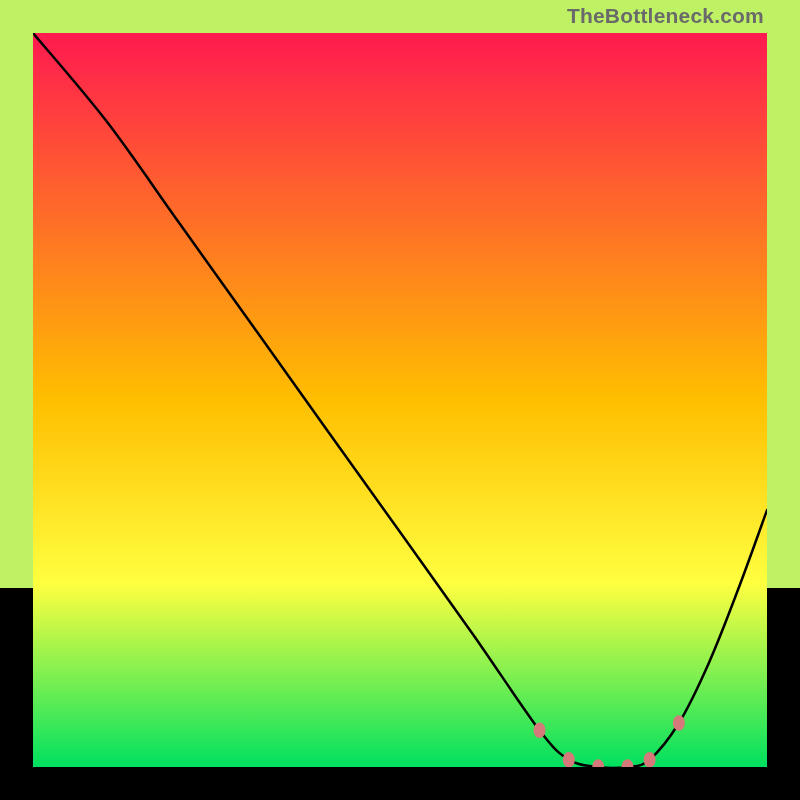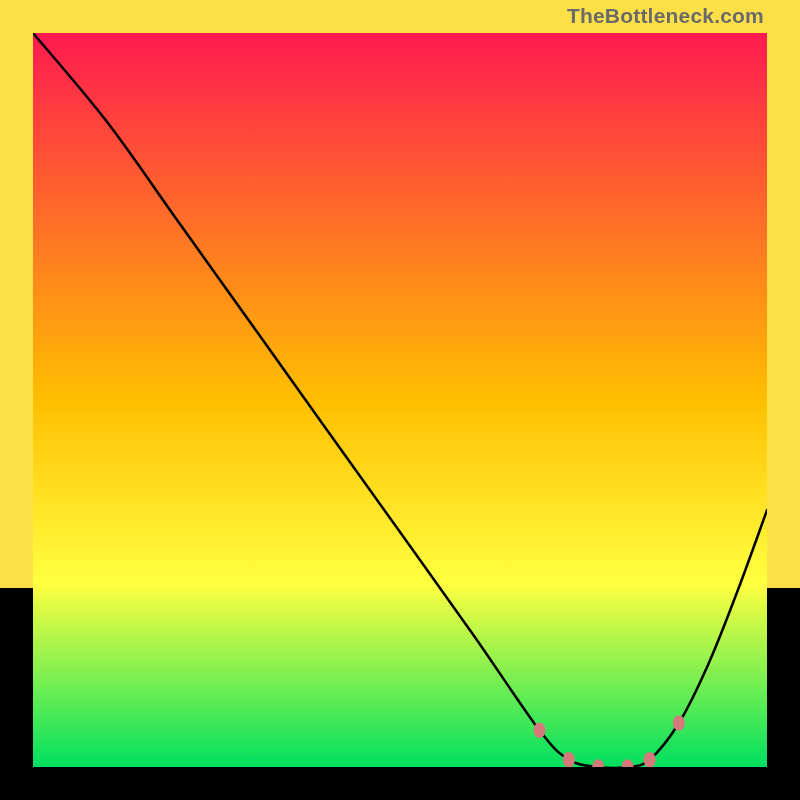--- a/index.html
+++ b/index.html
@@ -8,21 +8,21 @@
     width: 800px;
     height: 800px;
     background: #000;
     font-family: Arial, Helvetica, sans-serif;
     overflow: hidden;
   }
   .frame {
     position: relative;
     width: 800px;
     height: 588px;
-    background: #fde047;
+    background: #bef264;
   }
   .plot-area {
     position: absolute;
     left: 33px;
     top: 33px;
     width: 734px;
     height: 734px;
     overflow: hidden;
   }
   .gradient {

